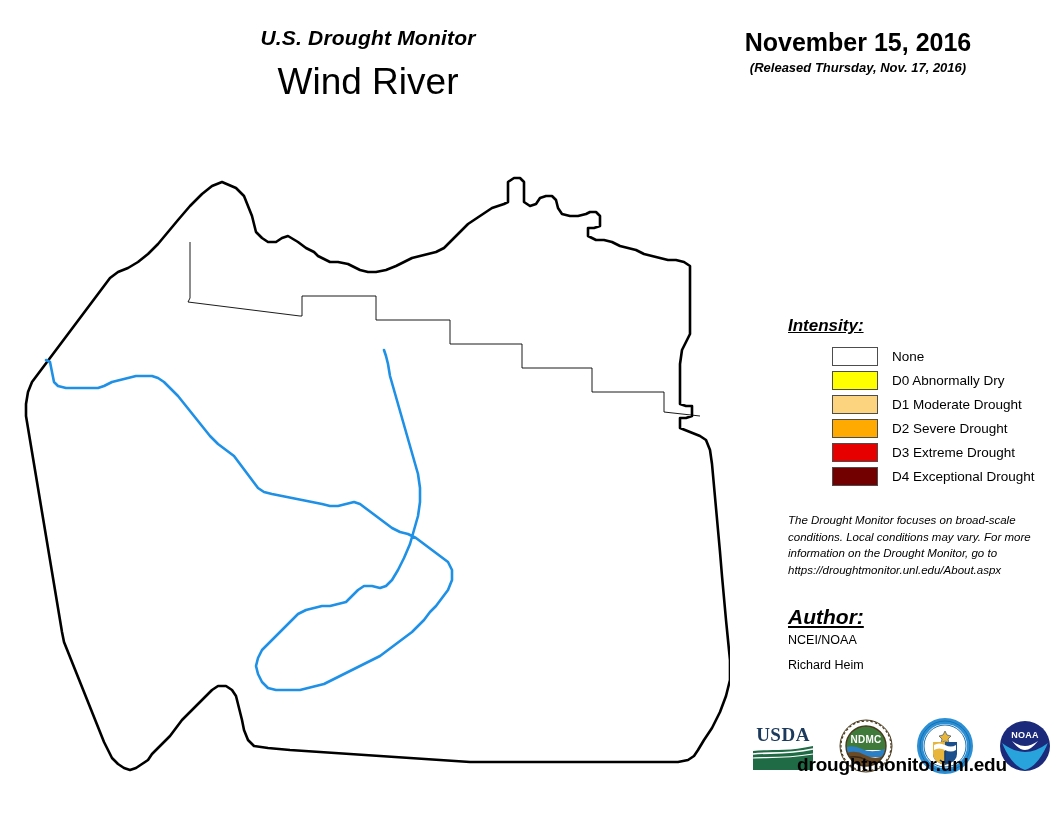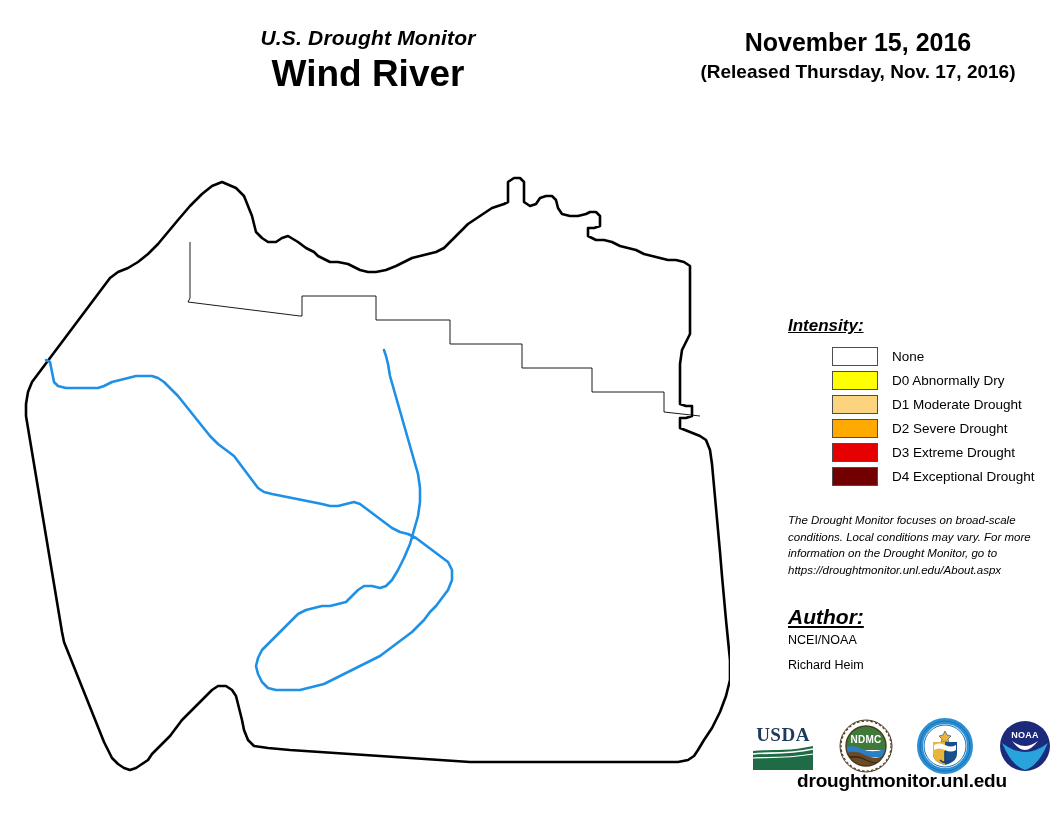--- a/index.html
+++ b/index.html
@@ -27,40 +27,41 @@
   }
   #dm-title {
     font-size: 21px;
     font-weight: bold;
     font-style: italic;
     letter-spacing: 0.2px;
     line-height: 1.1;
   }
   #region-title {
     font-size: 37px;
-    font-weight: bold;
+    font-weight: normal;
     line-height: 1.15;
-    margin-top: 4px;
+    margin-top: 12px;
   }
 
   #header-right {
     position: absolute;
     left: 660px;
     top: 28px;
     width: 396px;
     text-align: center;
   }
   #date-main {
     font-size: 25px;
     font-weight: bold;
     line-height: 1.15;
   }
   #date-released {
-    font-size: 19px;
-    font-weight: bold;
+    font-size: 13px;
+    font-weight: bold;
+    font-style: italic;
     line-height: 1.3;
     margin-top: 3px;
   }
   #date-valid {
     font-size: 14px;
     font-weight: bold;
     line-height: 1.3;
     margin-top: 3px;
   }
 
@@ -143,21 +144,21 @@
     width: 300px;
     display: flex;
     align-items: center;
     justify-content: space-between;
   }
   .logo { flex: 0 0 auto; }
 
   #site-url {
     position: absolute;
     left: 752px;
-    top: 770px;
+    top: 754px;
     width: 300px;
     text-align: center;
     font-size: 19px;
     font-weight: bold;
     letter-spacing: -0.2px;
   }
 </style>
 </head>
 <body>
 

